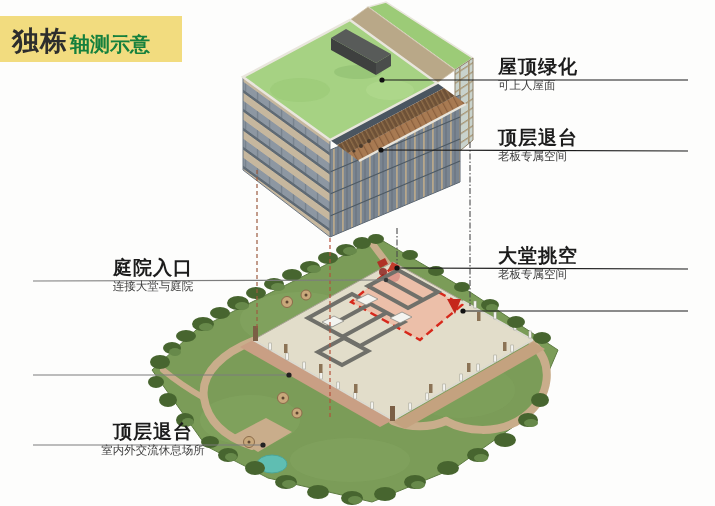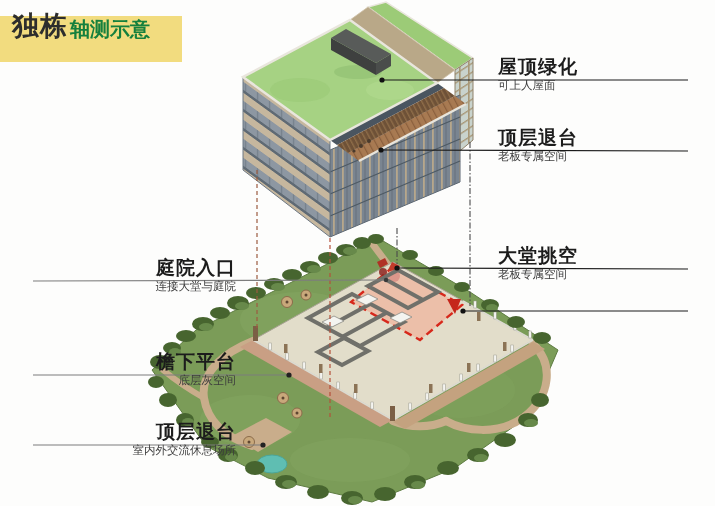--- a/index.html
+++ b/index.html
@@ -1,27 +1,27 @@
 <!DOCTYPE html>
 <html><head>
 <meta charset="utf-8">
 <style>
   html,body{margin:0;padding:0;background:#ffffff;}
   .stage{position:relative;width:715px;height:506px;background:#fdfdfc;overflow:hidden;
          font-family:"Liberation Sans","DejaVu Sans",sans-serif;}
   svg{position:absolute;left:0;top:0;}
   .title-box{position:absolute;left:0;top:16px;width:182px;height:46px;background:#f2dc7f;
-             display:flex;align-items:flex-end;padding:0 0 22px 12px;box-sizing:border-box;}
+             display:flex;align-items:flex-end;padding:0 0 7px 12px;box-sizing:border-box;}
   .t-main{font-size:27px;font-weight:bold;color:#2d2d2d;letter-spacing:1px;line-height:1;}
   .t-sub{font-size:20px;font-weight:bold;color:#15803d;line-height:1.1;margin-left:2px;}
   .lbl{position:absolute;}
   .lbl .h{font-size:19px;font-weight:bold;color:#1c1c1c;line-height:22px;letter-spacing:1px;white-space:nowrap;}
   .lbl .s{font-size:11.5px;color:#3c3c3c;line-height:14px;white-space:nowrap;}
   .lbl.right{right:27px;width:190px;text-align:left;}
-  .lbl.left{left:26px;width:210px;text-align:right;}
+  .lbl.left{left:48px;width:210px;text-align:center;}
 </style>
 </head>
 <body>
 
 <div class="stage">
 
 <svg width="715" height="506" viewBox="0 0 715 506">
   <defs>
     <pattern id="patLeft" width="12" height="19" patternUnits="userSpaceOnUse" patternTransform="skewY(36)">
       <rect width="12" height="19" fill="#8d97a2"></rect>
@@ -290,22 +290,18 @@
 </div>
 <div class="lbl right" style="top:245px">
   <div class="h">大堂挑空</div>
   <div class="s">老板专属空间</div>
 </div>
 
 <div class="lbl left" style="top:257px">
   <div class="h">庭院入口</div>
   <div class="s">连接大堂与庭院</div>
 </div>
-<div class="lbl left" style="top:351px">
-  <div class="h">檐下平台</div>
-  <div class="s">底层灰空间</div>
-</div>
 <div class="lbl left" style="top:421px">
   <div class="h">顶层退台</div>
   <div class="s">室内外交流休息场所</div>
 </div>
 
 </div>
 
 </body></html>

